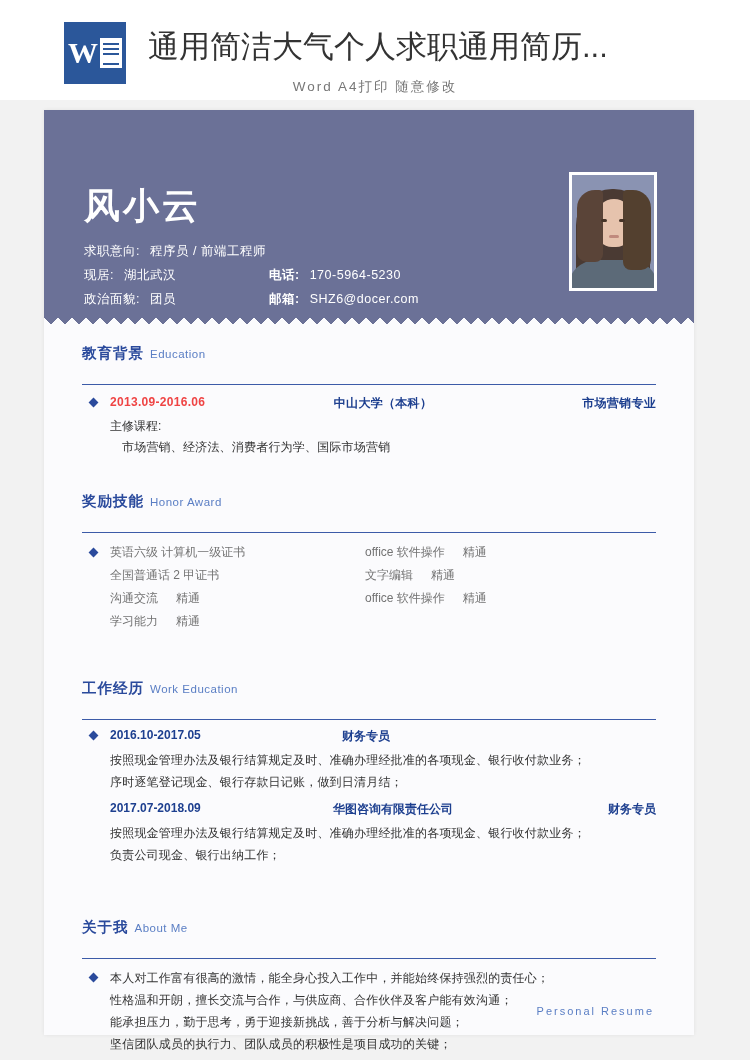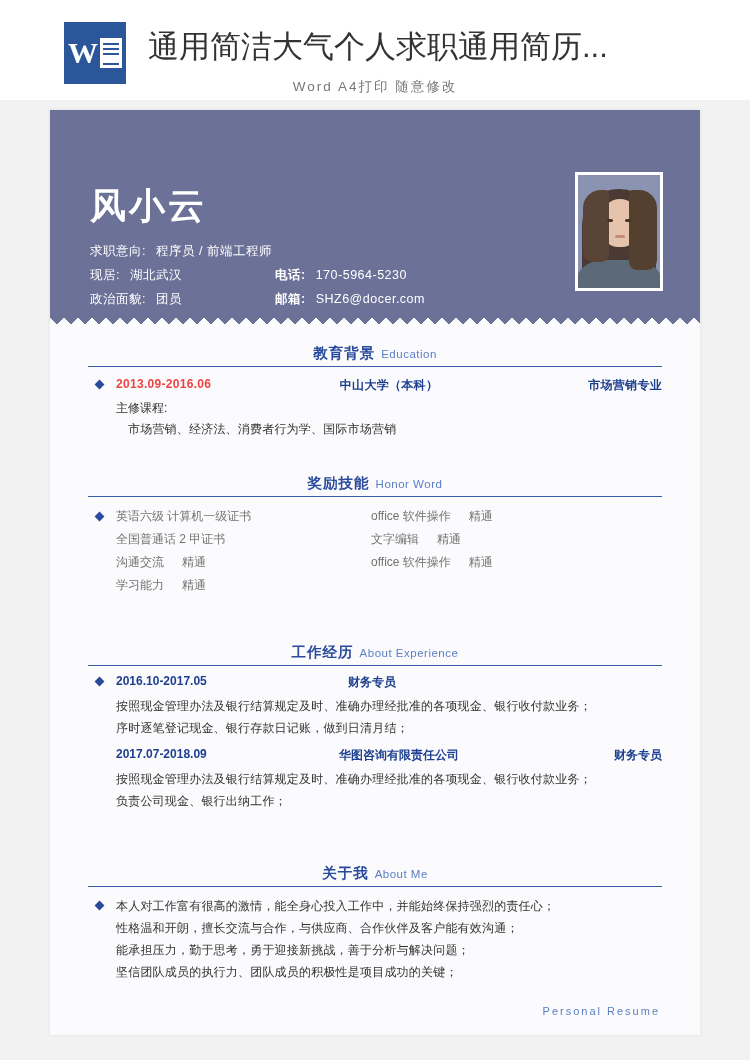--- a/index.html
+++ b/index.html
@@ -80,21 +80,21 @@
     top: 78px;
     text-align: center;
     font-size: 13.5px;
     color: #777777;
     letter-spacing: 2px;
   }
 
   
   .sheet {
     position: absolute;
-    left: 50px;
+    left: 44px;
     top: 110px;
     width: 650px;
     height: 925px;
     background: #fbfbfd;
     box-shadow: 0 0 4px rgba(0,0,0,0.07);
   }
 
   
   .banner {
     position: relative;
@@ -223,23 +223,22 @@
   }
 
   
   .body-area {
     position: relative;
     padding: 0 38px;
   }
 
   .section { margin-top: 20px; }
   .section-title {
-    text-align: center;
     border-bottom: 1.5px solid #3c5ba8;
-    padding-bottom: 3px;
+    padding-bottom: 21px;
     white-space: nowrap;
   }
   .section-title .zh {
     font-size: 14.5px;
     font-weight: bold;
     color: #2a4a9c;
     letter-spacing: 1px;
   }
   .section-title .en {
     font-size: 11.5px;
@@ -396,21 +395,21 @@
             <div class="c2">中山大学（本科）</div>
             <div class="c3">市场营销专业</div>
           </div>
         </div>
         <div class="sub-label">主修课程:</div>
         <div class="para indent2">市场营销、经济法、消费者行为学、国际市场营销</div>
       </div>
 
       <div class="section" style="margin-top:34px">
         <div class="section-title">
-          <span class="zh">奖励技能</span><span class="en">Honor Word</span>
+          <span class="zh">奖励技能</span><span class="en">Honor Award</span>
         </div>
         <div class="skill-grid">
           <div class="skill-line" style="position:relative">
             <span class="diamond" style="position:absolute;left:-20px;top:8px"></span>
             <div class="left">英语六级 计算机一级证书</div>
             <div class="right">
               <span>office 软件操作</span><span class="lvl">精通</span>
             </div>
           </div>
           <div class="skill-line">
@@ -431,21 +430,21 @@
             <div class="left">
               <span>学习能力</span><span class="lvl">精通</span>
             </div>
             <div class="right"></div>
           </div>
         </div>
       </div>
 
       <div class="section" style="margin-top:46px">
         <div class="section-title">
-          <span class="zh">工作经历</span><span class="en">About Experience</span>
+          <span class="zh">工作经历</span><span class="en">Work Education</span>
         </div>
 
         <div class="exp-block">
           <div class="exp-head">
             <span class="diamond" style="position:absolute;left:8px;top:4px"></span>
             <div class="c1">2016.10-2017.05</div>
             <div class="c3">财务专员</div>
           </div>
           <div class="para indent" style="margin-top:4px">按照现金管理办法及银行结算规定及时、准确办理经批准的各项现金、银行收付款业务；</div>
           <div class="para indent">序时逐笔登记现金、银行存款日记账，做到日清月结；</div>

